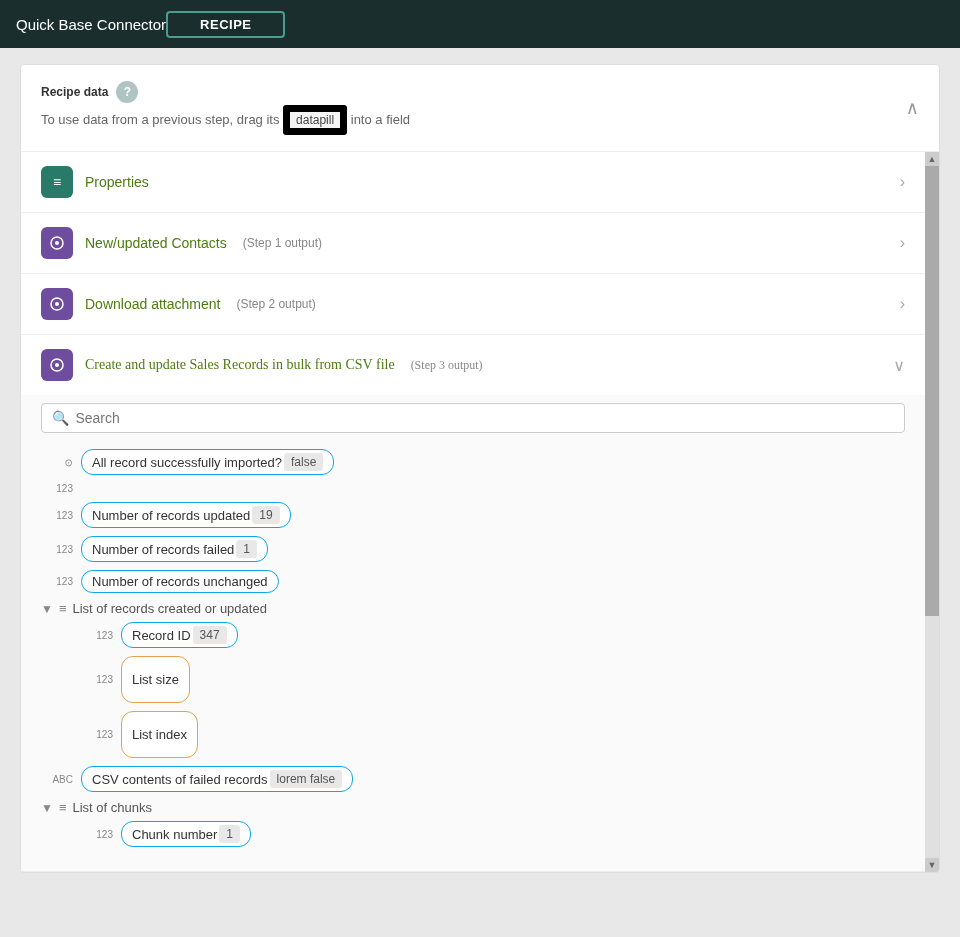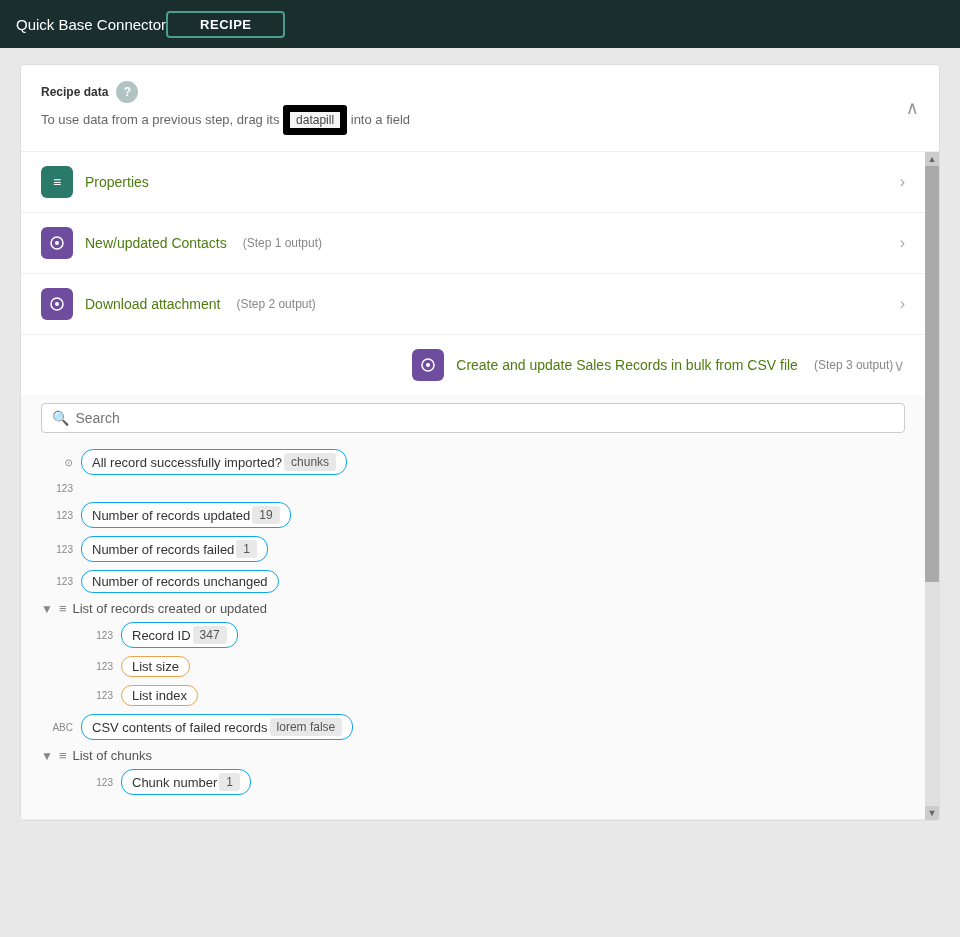--- a/index.html
+++ b/index.html
@@ -91,23 +91,24 @@
     .chevron { color: #aaa; font-size: 16px; }
 
     
     .step-item-expanded {
       border-bottom: 1px solid #eee;
       background: #fff;
     }
     .step-expanded-header {
       display: flex;
       align-items: center;
-      justify-content: flex-end;
+      justify-content: space-between;
       padding: 14px 20px;
       cursor: pointer;
+      font-family: Liberation Serif, serif;
     }
 
     
     .search-container {
       padding: 8px 20px;
       background: #fafafa;
     }
     .search-box {
       display: flex;
       align-items: center;
@@ -158,21 +159,21 @@
       border-radius: 3px;
       padding: 2px 7px;
       font-size: 12px;
       color: #555;
       margin-left: 2px;
     }
     .pill-tag-orange {
       background: #fff;
       border: 1.5px solid #e8a04a;
       border-radius: 12px;
-      padding: 2px 10px;
+      padding: 15px 10px;
       font-size: 13px;
       color: #333;
       cursor: default;
     }
 
     
     .list-section { margin-bottom: 4px; }
     .list-header {
       display: flex;
       align-items: center;
@@ -303,21 +304,21 @@
                 <input class="search-input" type="text" placeholder="Search" style="">
               </div>
             </div>
 
             <div class="datapills-container">
 
               <div class="pill-row">
                 <span class="pill-type">⊙</span>
                 <div class="pill-tag">
                   <span>All record successfully imported?</span>
-                  <span class="pill-value">chunks</span>
+                  <span class="pill-value">false</span>
                 </div>
               </div>
 
               <div class="pill-row">
                 <span class="pill-type">123</span>
               </div>
 
               <div class="pill-row">
                 <span class="pill-type">123</span>
                 <div class="pill-tag">

